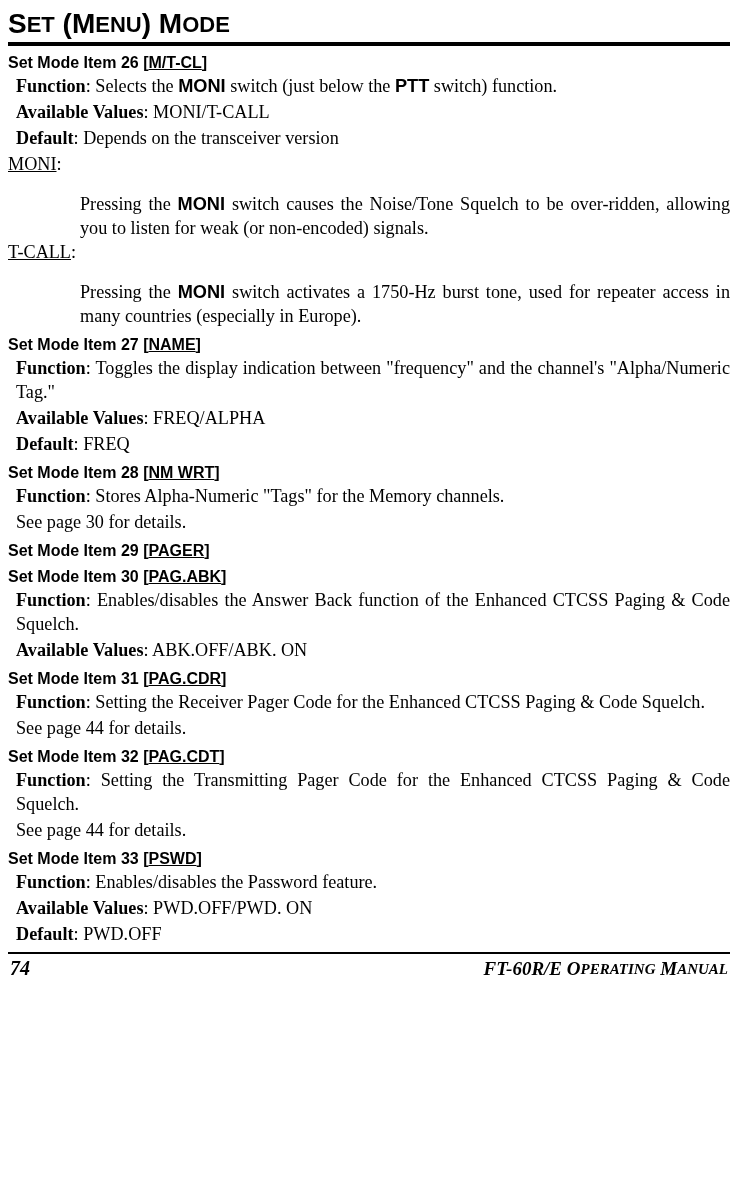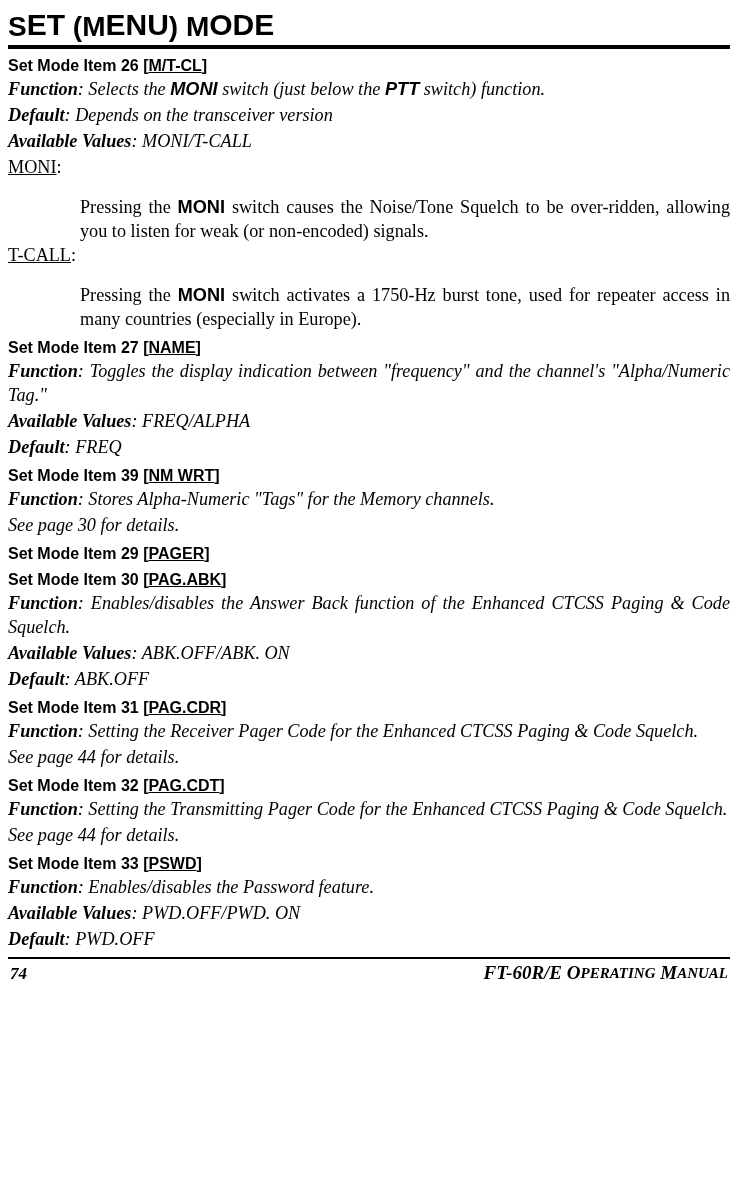--- a/index.html
+++ b/index.html
@@ -13,43 +13,42 @@
   .page {
     padding: 8px 8px 0 8px;
     box-sizing: border-box;
   }
   .title {
     font-family: Arial, Helvetica, sans-serif;
     font-weight: 900;
     font-size: 28px;
   }
   .title .sc {
-    font-size: 30px;
+    font-size: 22px;
     vertical-align: 1px;
   }
   .title-rule {
     border: 0;
     border-top: 4px solid #000;
     margin: 2px 0 4px 0;
   }
   .section-head {
     font-family: Arial, Helvetica, sans-serif;
     font-weight: 900;
     font-size: 16px;
     margin-top: 8px;
     margin-bottom: 2px;
   }
   .body-text {
     font-size: 18.2px;
     line-height: 1.32;
     text-align: justify;
   }
   .body-text p {
-    margin: 0 0 2px 0;
-    font-style: italic;
+    margin: 0 0 2px 8px;
   }
   .bold {
     font-weight: bold;
   }
   .sans-bold {
     font-family: Arial, Helvetica, sans-serif;
     font-weight: 900;
   }
   .underline {
     text-decoration: underline;
@@ -73,21 +72,21 @@
     margin-top: 6px;
     padding: 3px 2px 6px 2px;
     display: flex;
     justify-content: space-between;
     align-items: baseline;
   }
   .page-num {
     font-family: "Times New Roman", Times, serif;
     font-weight: bold;
     font-style: italic;
-    font-size: 17px;
+    font-size: 20px;
     text-align: center;
   }
   .manual-name {
     font-family: "Times New Roman", Times, serif;
     font-weight: bold;
     font-style: italic;
     font-size: 19px;
     margin-left: 27px;
   }
   .manual-name .sc2 {
@@ -103,60 +102,59 @@
   <div class="title">
     <span>S</span><span class="sc">ET</span><span> (</span><span>M</span><span class="sc">ENU</span><span>) </span><span>M</span><span class="sc">ODE</span>
   </div>
   <hr class="title-rule">
 
   <div class="section-head">
     <span>Set Mode Item 26 [</span><span class="underline">M/T-CL</span><span>]</span>
   </div>
   <div class="body-text">
     <p><span class="bold">Function</span><span>: Selects the </span><span class="sans-bold">MONI</span><span> switch (just below the </span><span class="sans-bold">PTT</span><span> switch) function.</span></p>
+    <p><span class="bold">Available Values</span><span>: MONI/T-CALL</span></p>
     <p><span class="bold">Default</span><span>: Depends on the transceiver version</span></p>
-    <p><span class="bold">Available Values</span><span>: MONI/T-CALL</span></p>
     <div class="def-row">
       <div class="def-label"><span class="underline">MONI</span><span>:</span></div>
       <div class="def-content"><span>Pressing the </span><span class="sans-bold">MONI</span><span> switch causes the Noise/Tone Squelch to be over-ridden, allowing you to listen for weak (or non-encoded) signals.</span></div>
     </div>
     <div class="def-row">
       <div class="def-label-wide"><span class="underline">T-CALL</span><span>:</span></div>
       <div class="def-content"><span>Pressing the </span><span class="sans-bold">MONI</span><span> switch activates a 1750-Hz burst tone, used for repeater access in many countries (especially in Europe).</span></div>
     </div>
   </div>
 
   <div class="section-head">
     <span>Set Mode Item 27 [</span><span class="underline">NAME</span><span>]</span>
   </div>
   <div class="body-text">
     <p><span class="bold">Function</span><span>: Toggles the display indication between "frequency" and the channel's "Alpha/Numeric Tag."</span></p>
     <p><span class="bold">Available Values</span><span>: FREQ/ALPHA</span></p>
     <p><span class="bold">Default</span><span>: FREQ</span></p>
   </div>
 
   <div class="section-head">
-    <span>Set Mode Item 39 [</span><span class="underline">NM WRT</span><span>]</span>
+    <span>Set Mode Item 28 [</span><span class="underline">NM WRT</span><span>]</span>
   </div>
   <div class="body-text">
     <p><span class="bold">Function</span><span>: Stores Alpha-Numeric "Tags" for the Memory channels.</span></p>
     <p>See page 30 for details.</p>
   </div>
 
   <div class="section-head">
     <span>Set Mode Item 29 [</span><span class="underline">PAGER</span><span>]</span>
   </div>
 
   <div class="section-head">
     <span>Set Mode Item 30 [</span><span class="underline">PAG.ABK</span><span>]</span>
   </div>
   <div class="body-text">
     <p><span class="bold">Function</span><span>: Enables/disables the Answer Back function of the Enhanced CTCSS Paging &amp; Code Squelch.</span></p>
     <p><span class="bold">Available Values</span><span>: ABK.OFF/ABK. ON</span></p>
-    <p><span class="bold">Default</span><span>: ABK.OFF</span></p>
   </div>
 
   <div class="section-head">
     <span>Set Mode Item 31 [</span><span class="underline">PAG.CDR</span><span>]</span>
   </div>
   <div class="body-text">
     <p><span class="bold">Function</span><span>: Setting the Receiver Pager Code for the Enhanced CTCSS Paging &amp; Code Squelch.</span></p>
     <p>See page 44 for details.</p>
   </div>
 

